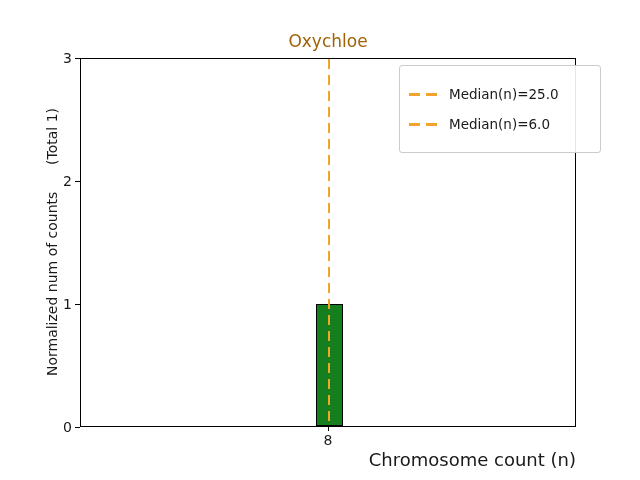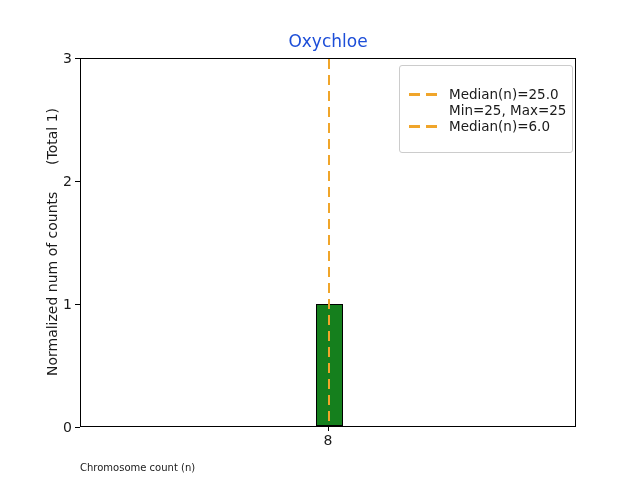--- a/index.html
+++ b/index.html
@@ -27,21 +27,21 @@
     background: #ffffff;
   }
   .chart-title {
     position: absolute;
     left: 80px;
     top: 31px;
     width: 496px;
     text-align: center;
     font-size: 17px;
     line-height: 20px;
-    color: #1d4ed8;
+    color: #a16207;
   }
   .bar {
     position: absolute;
     box-sizing: border-box;
     border: 1px solid #000000;
     left: 235px;  
     width: 27px;
   }
   .vline {
     position: absolute;
@@ -81,45 +81,44 @@
     width: 40px;
     text-align: center;
     font-size: 14px;
     line-height: 15px;
   }
   .xlabel {
     position: absolute;
     left: 80px;
     top: 452px;
     width: 496px;
-    text-align: left;
-    font-size: 10px;
+    text-align: right;
+    font-size: 18px;
     line-height: 16px;
-    margin-top: 8px;
   }
   .ylabel {
     position: absolute;
     left: 52px;
     top: 242px;
     width: 0;
     height: 0;
   }
   .ylabel > span {
     position: absolute;
     display: block;
     white-space: pre;
     font-size: 14px;
     line-height: 16px;
     transform: translate(-50%, -50%) rotate(-90deg);
   }
   .legend {
     position: absolute;
     left: 399px;
     top: 65px;
-    width: 174px;
+    width: 202px;
     height: 88px;
     box-sizing: border-box;
     border: 1px solid #cccccc;
     border-radius: 3px;
     background: rgba(255, 255, 255, 0.9);
     padding: 20px 6px;
     display: flex;
     flex-direction: column;
     justify-content: space-around;
   }
@@ -175,21 +174,20 @@
     <span>Normalized num of counts      (Total 1)</span>
   </div>
 
   <div class="legend">
     <div class="legend-row">
       <span class="legend-swatch" style="background: repeating-linear-gradient(to right, rgb(240, 165, 42) 0px, rgb(240, 165, 42) 11px, transparent 11px, transparent 17px);"></span>
       <span class="legend-text">Median(n)=25.0</span>
     </div>
     <div class="legend-row">
       <span class="legend-swatch empty"></span>
-      <span class="legend-text">Min=25, Max=25</span>
     </div>
     <div class="legend-row">
       <span class="legend-swatch" style="background: repeating-linear-gradient(to right, rgb(240, 165, 42) 0px, rgb(240, 165, 42) 11px, transparent 11px, transparent 17px);"></span>
       <span class="legend-text">Median(n)=6.0</span>
     </div>
   </div>
 
 </div>
 
 </body></html>

